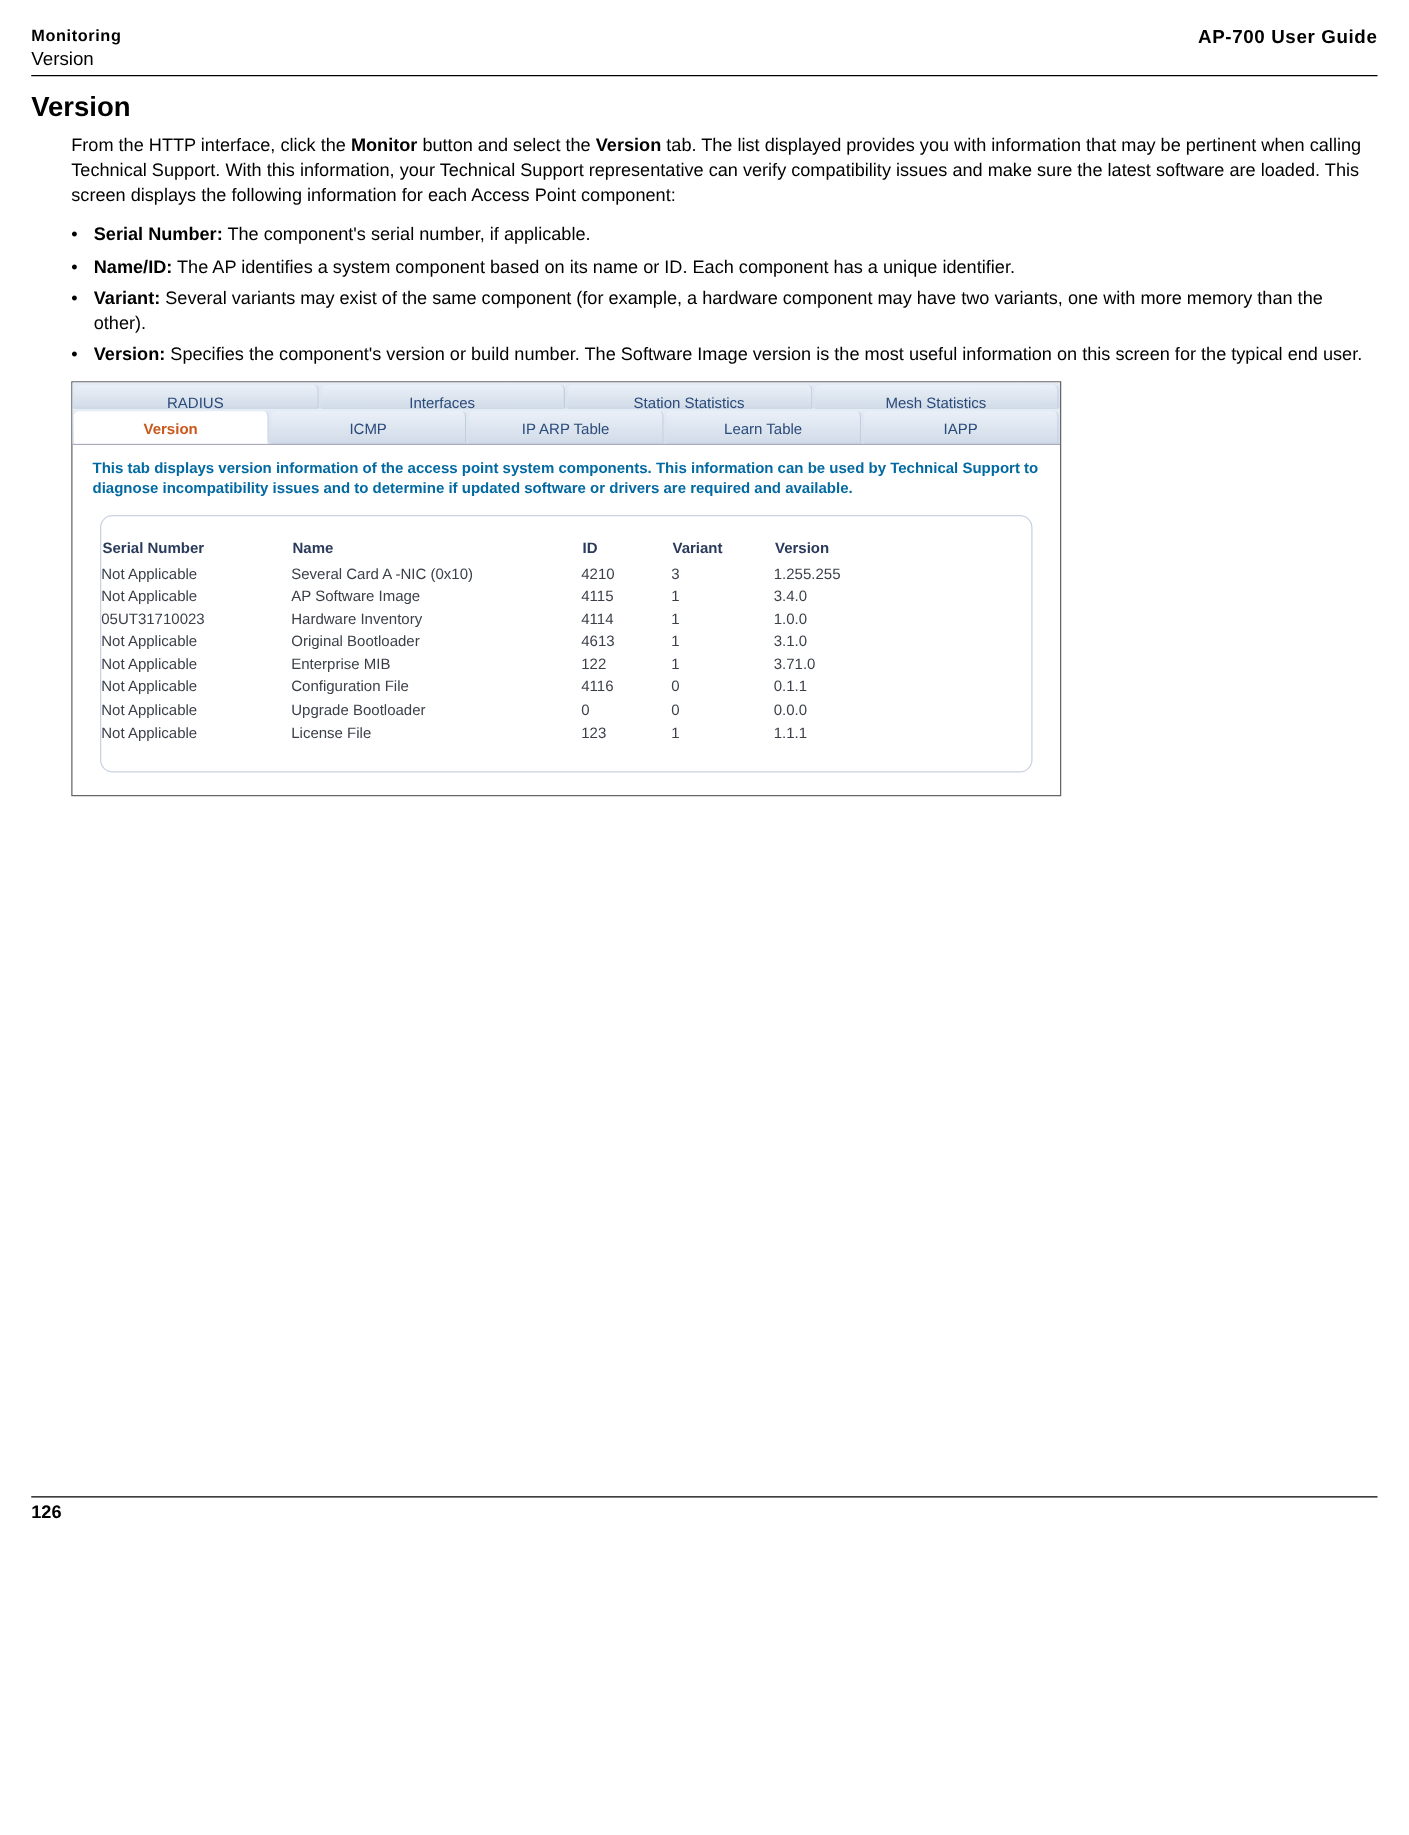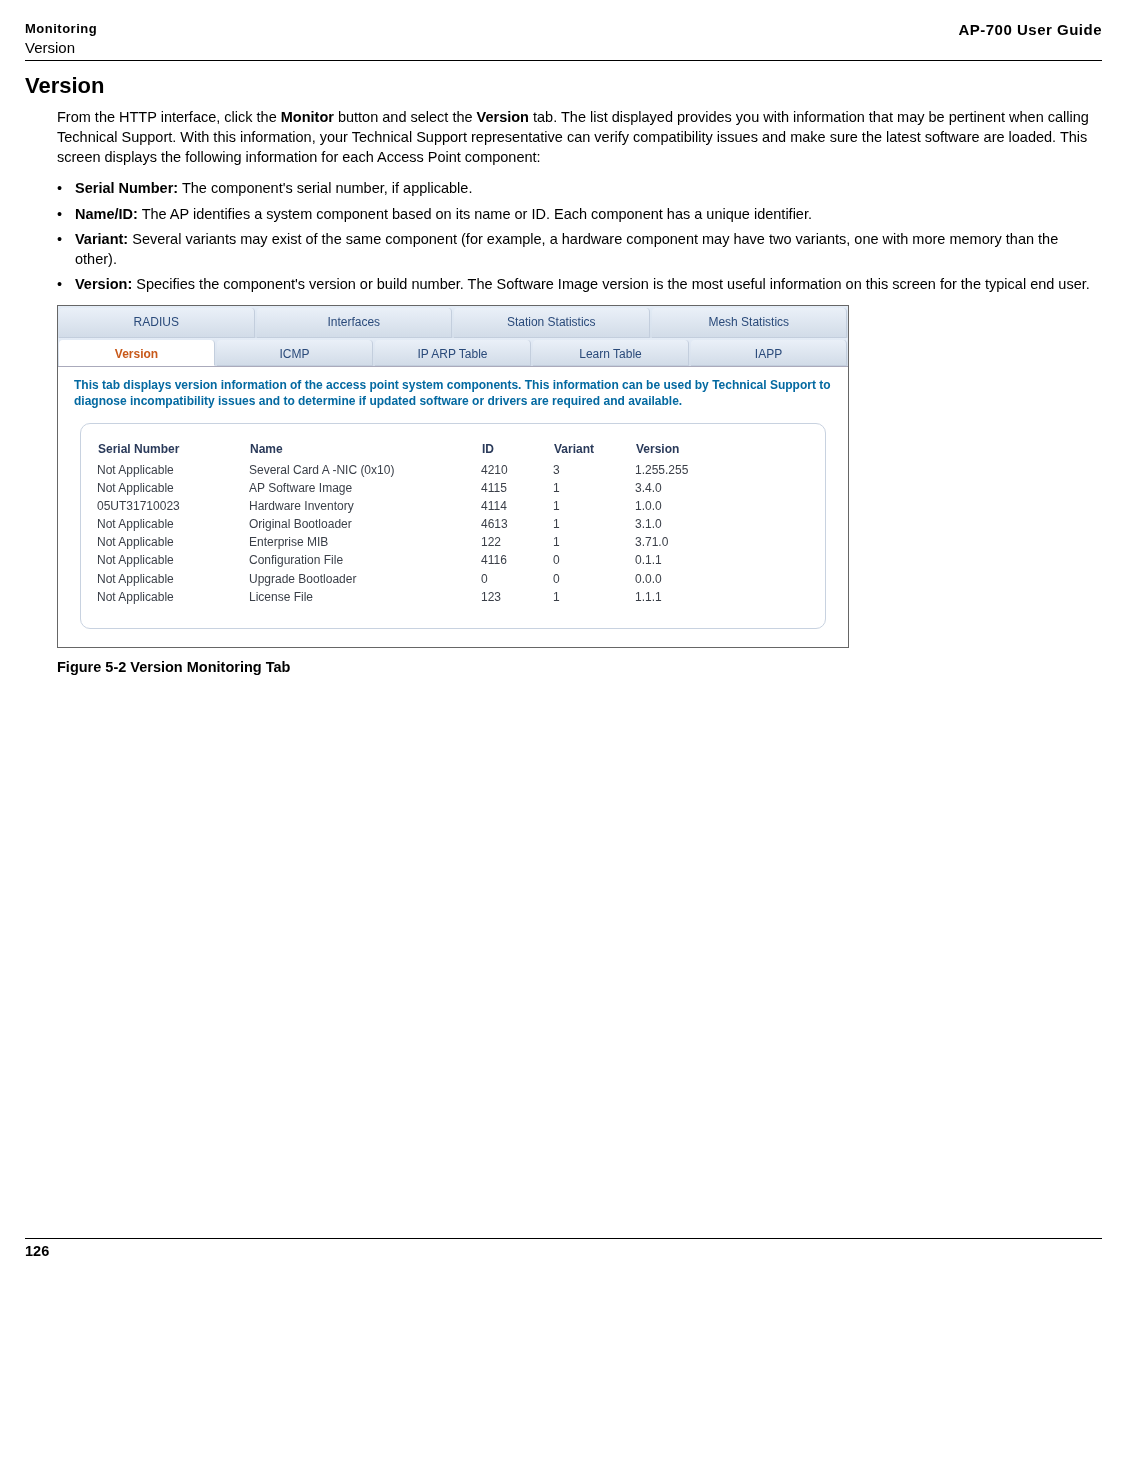--- a/index.html
+++ b/index.html
@@ -37,21 +37,21 @@
   .figure-wrap { margin-left: 32px; margin-top:10px;}
   .tabbox {
     width: 790px;
     border: 1px solid #666;
     background:#fff;
     padding-bottom:18px;
   }
   .tabs-row {
     display:flex;
     background: linear-gradient(#e4ecf6,#d4deea);
-    height:32px;
+    height:21px;
     font-size:12px;
     color:#2a4a7a;
   }
   .tabs-row2 {
     display:flex;
     background: linear-gradient(#e4ecf6,#d4deea);
     height:28px;
     font-size:12px;
     color:#2a4a7a;
     border-bottom:1px solid #aab;
@@ -77,21 +77,21 @@
     color:#0369a1;
     font-size:12px;
     padding:10px 16px 14px 16px;
     font-weight:bold;
     line-height:1.35;
   }
   .inner-panel {
     margin: 0 22px;
     border:1px solid #c8d2e0;
     border-radius:10px;
-    padding: 16px 18px 22px 16px;
+    padding: 16px 18px 22px 0;
   }
   .data-table {
     width:100%;
     font-size:12px;
     color:#3a3f48;
     border-collapse: collapse;
   }
   .data-table th {
     text-align:left;
     color:#2a3a5a;
@@ -232,18 +232,17 @@
               <td>Not Applicable</td>
               <td>License File</td>
               <td>123</td>
               <td>1</td>
               <td>1.1.1</td>
             </tr>
         </tbody>
       </table>
     </div>
   </div>
-  <div class="fig-caption">Figure 5-2 Version Monitoring Tab</div>
 </div>
 
 <div class="footer">
   <span>126</span>
 </div>
 
 </body></html>

